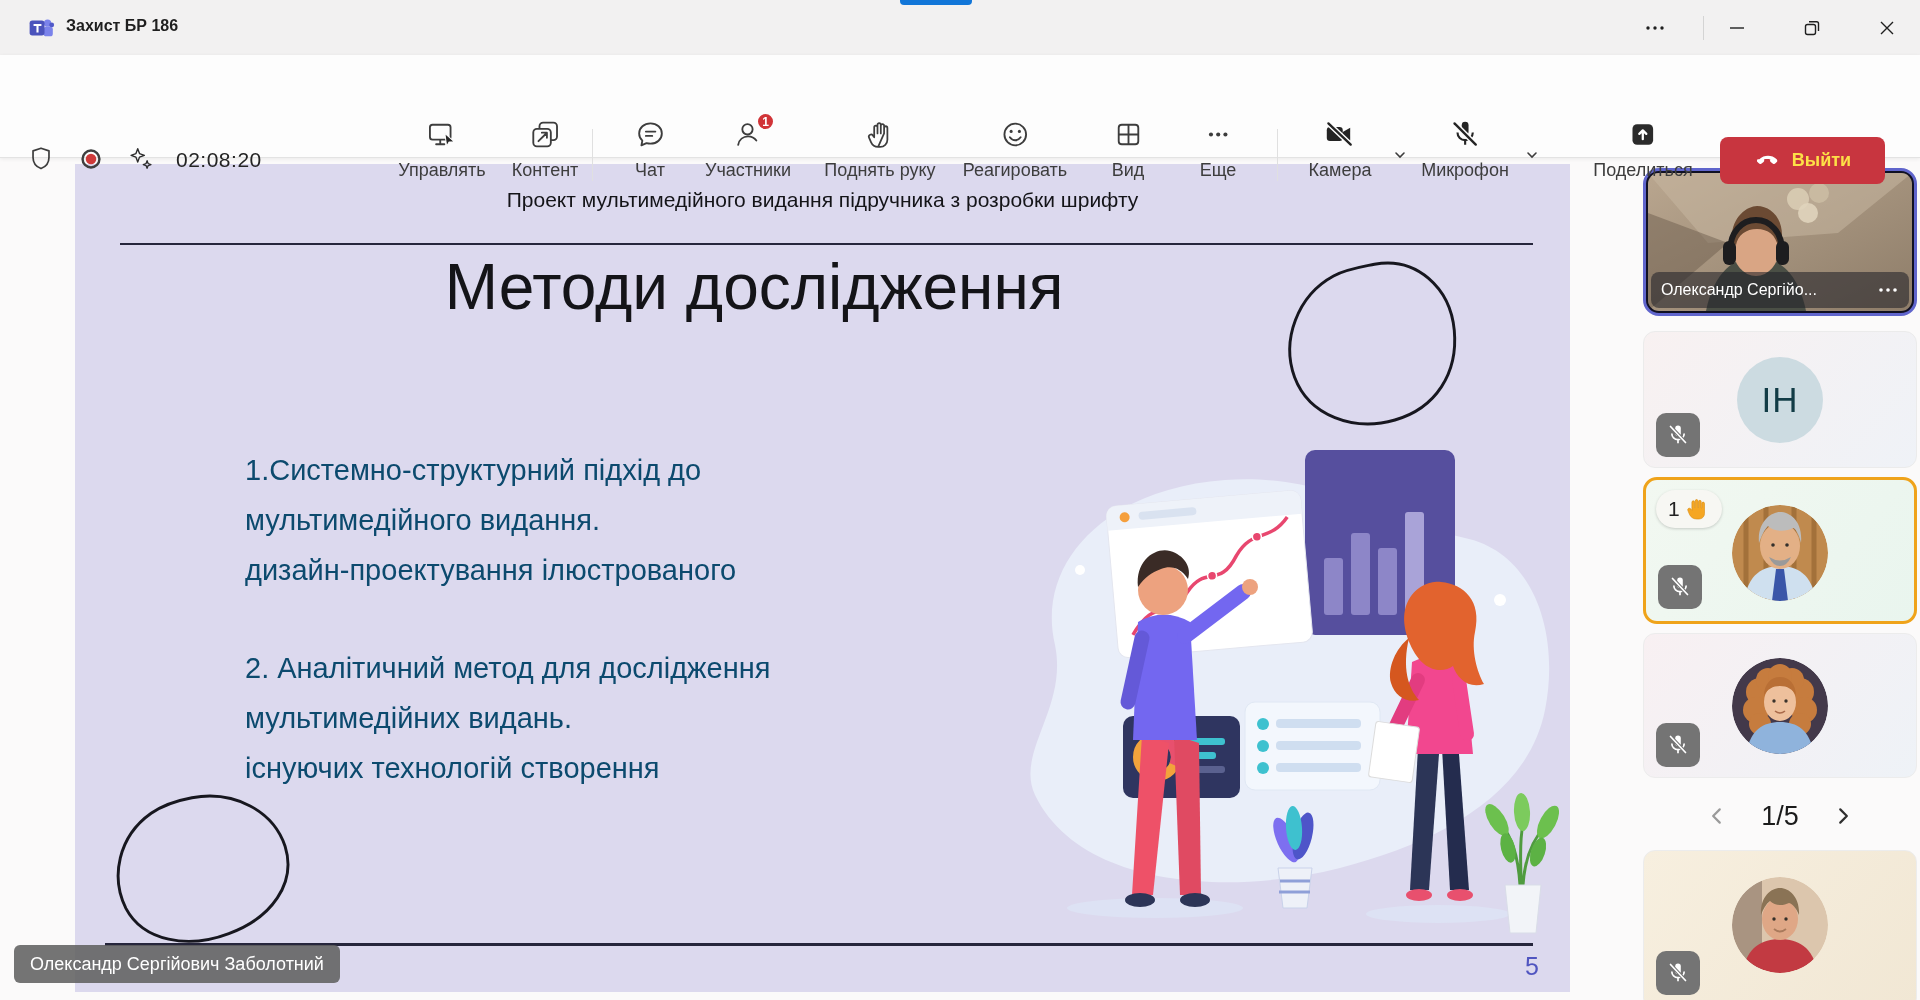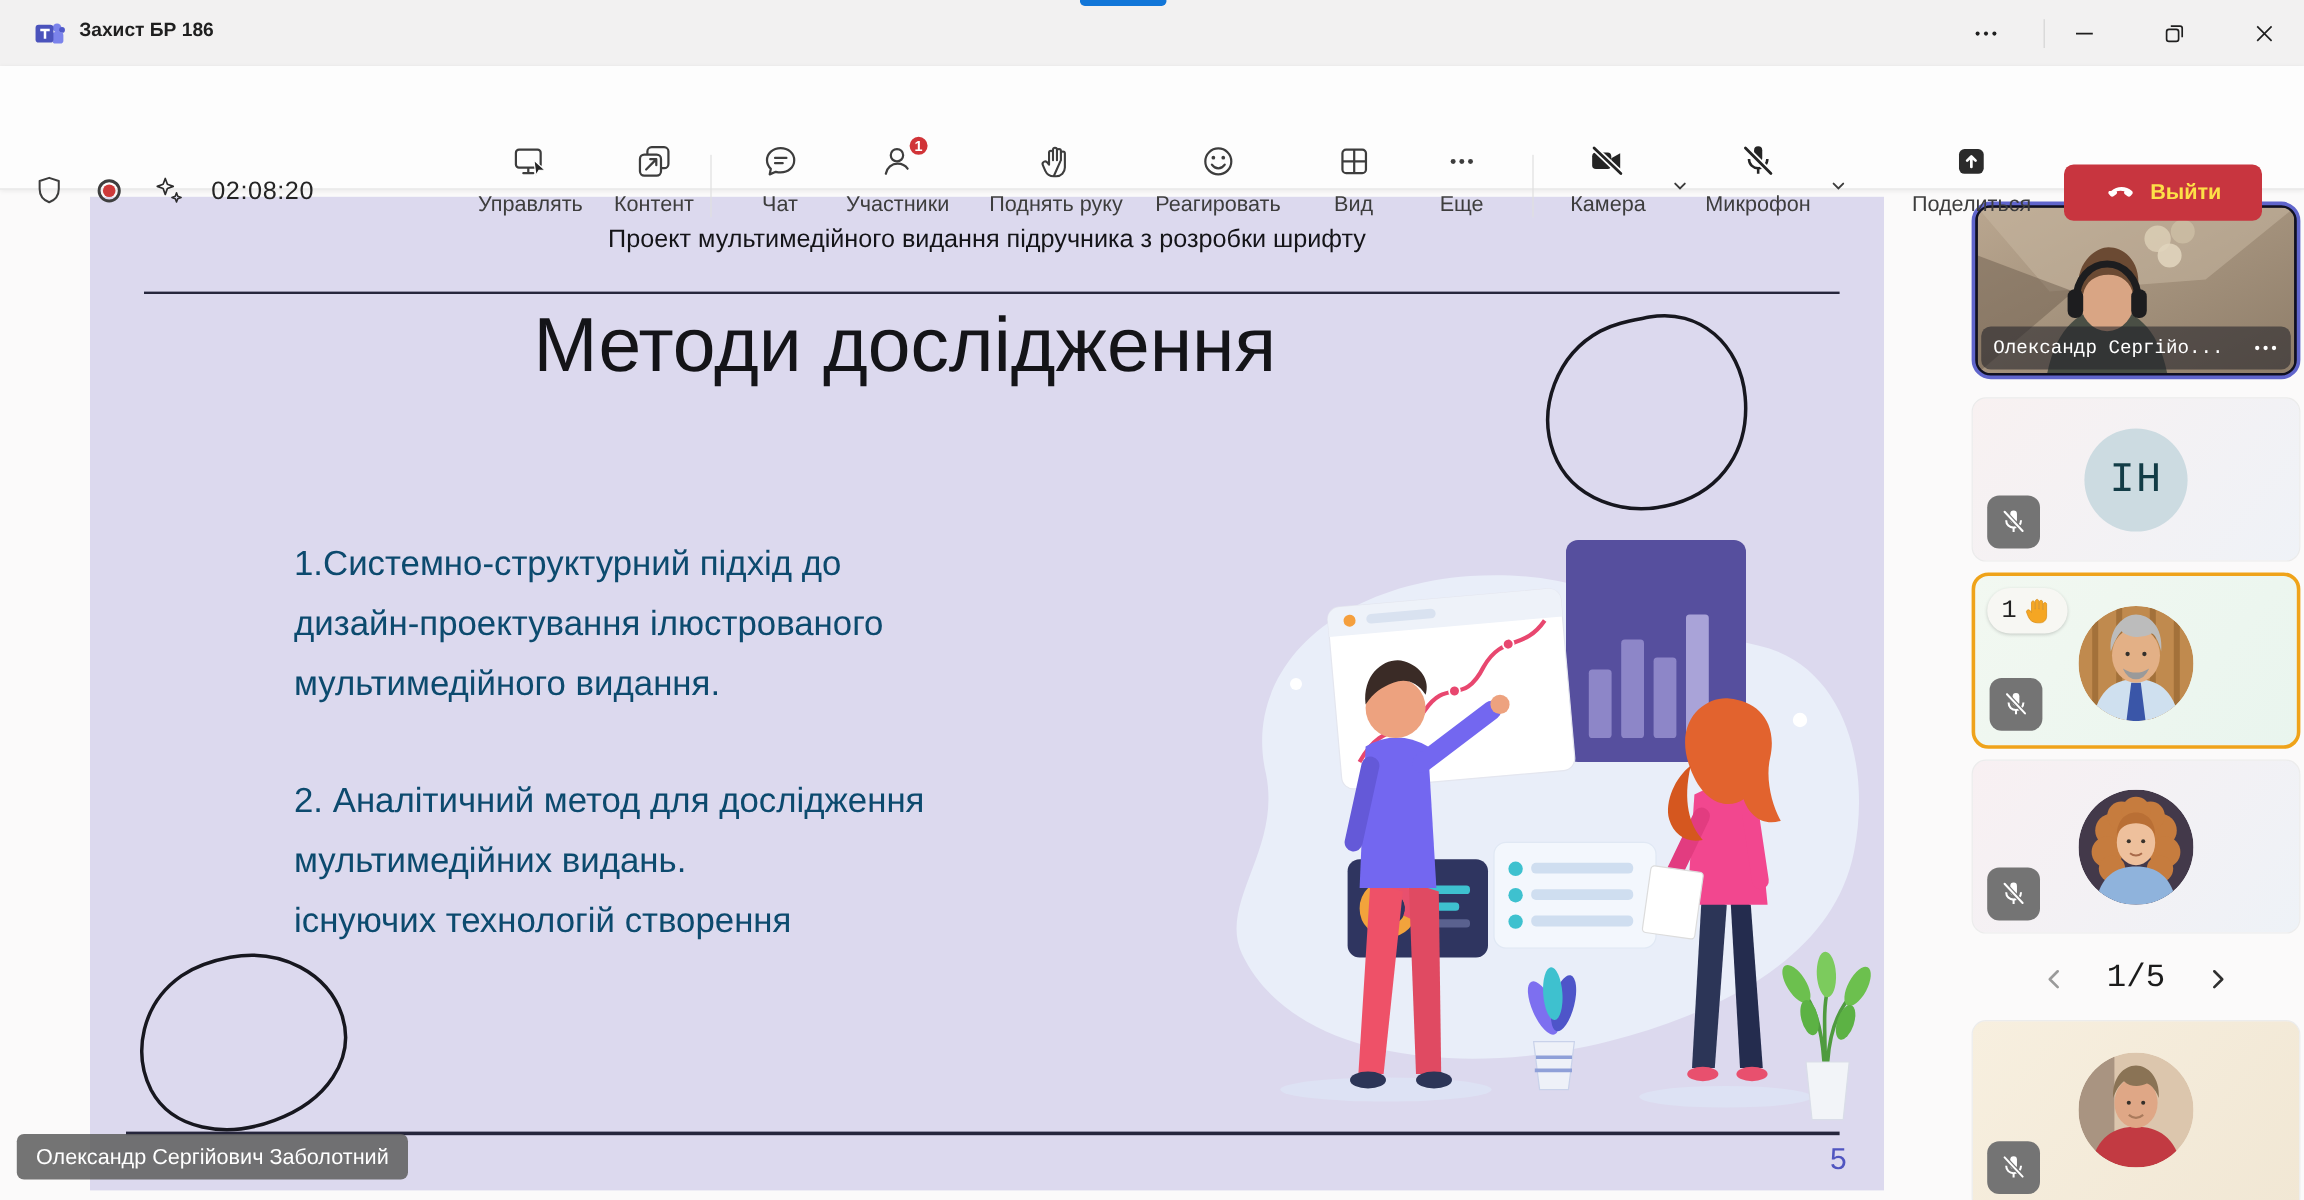--- a/index.html
+++ b/index.html
@@ -39,21 +39,21 @@
   .rule{ position:absolute; height:2px; background:#26263c;}
   .slide-title{ position:absolute; left:0; top:86px; width:1340px; text-align:center; font-size:64px; color:#141418;padding-left:18px;}
   .para{ position:absolute; left:170px; font-size:29px; line-height:50px; color:#0c4a6e; white-space:nowrap;}
   .footer-text{ position:absolute; top:834px; font-size:24px; color:#17171a; white-space:nowrap;}
   .page-num{ position:absolute; left:1450px; top:788px; font-size:25px; color:#5055c0;}
   .blob{ position:absolute;}
   
   .tooltip{ position:absolute; left:14px; top:945px; height:38px; line-height:38px; padding:0 16px;
     background:rgba(97,97,97,.88); border-radius:6px; color:#fff; font-size:18px; white-space:nowrap; z-index:20;}
   
-  .panel{ position:absolute; left:1643px; top:158px; width:274px; height:842px;font-family:Liberation Mono, monospace;}
+  .panel{ position:absolute; left:1643px; top:158px; width:274px; height:842px;}
   .tile{ position:absolute; left:0; width:274px; border-radius:12px; overflow:hidden; cursor:pointer;}
   .tile1{ top:10px; height:148px; border:3px solid #6065cc; background:#101022; padding:2px; border-radius:16px; overflow:hidden;}
   .video-wrap{ position:relative; width:100%; height:100%; border-radius:11px; overflow:hidden;}
   .caption{ position:absolute; left:3px; right:3px; bottom:3px; height:36px; background:rgba(35,35,42,.58);
     border-radius:8px; display:flex; align-items:center; justify-content:space-between; padding:0 10px;}
   .caption .nm{ color:#fff; font-size:16px; white-space:nowrap; overflow:hidden;}
   .tile2{ top:173px; height:137px; border:1px solid #ebebeb; background:linear-gradient(130deg,#f8f1f1,#eff2f7);}
   .tile3{ top:319px; height:147px; border:3px solid #efa31a; border-radius:14px; background:linear-gradient(130deg,#f2f8f1,#e9f5ee);}
   .tile4{ top:475px; height:145px; border:1px solid #ececec; background:linear-gradient(130deg,#f8f0f2,#eef2f7);}
   .tile5{ top:692px; height:160px; border:1px solid #ececec; background:linear-gradient(130deg,#f7efdf,#f1e7d4);}
@@ -267,22 +267,22 @@
     <div class="slide-header">Проект мультимедійного видання підручника з розробки шрифту</div>
     <div class="rule" style="left:45px; top:79px; width:1413px;"></div>
     <div class="slide-title">Методи дослідження</div>
 
     <svg class="blob" style="left:1205px; top:88px;" width="185" height="190" viewBox="0 0 190 190">
       <path d="M97 10 C140 2 175 34 179 78 C183 122 160 158 118 170 C76 182 30 166 15 126 C1 88 18 42 55 22 C68 15 82 13 97 10 Z" fill="none" stroke="#17171f" stroke-width="3"></path>
     </svg>
 
     <div class="para" style="top:281px;">
       <div>1.Системно-структурний підхід до</div>
+      <div>мультимедійного видання.</div>
       <div>дизайн-проектування ілюстрованого</div>
-      <div>мультимедійного видання.</div>
     </div>
     <div class="para" style="top:479px;">
       <div>2. Аналітичний метод для дослідження</div>
       <div>мультимедійних видань.</div>
       <div>існуючих технологій створення</div>
     </div>
 
     <svg style="position:absolute; left:885px; top:276px;" width="605" height="495" viewBox="0 0 605 495">
       <path d="M95 205 C75 120 150 48 265 40 C370 33 420 80 505 98 C575 113 600 195 585 270 C568 355 480 402 380 428 C270 456 120 448 75 355 C55 312 108 268 95 205 Z" fill="#e9eef9"></path>
       <circle cx="120" cy="130" r="5" fill="#fff"></circle>

